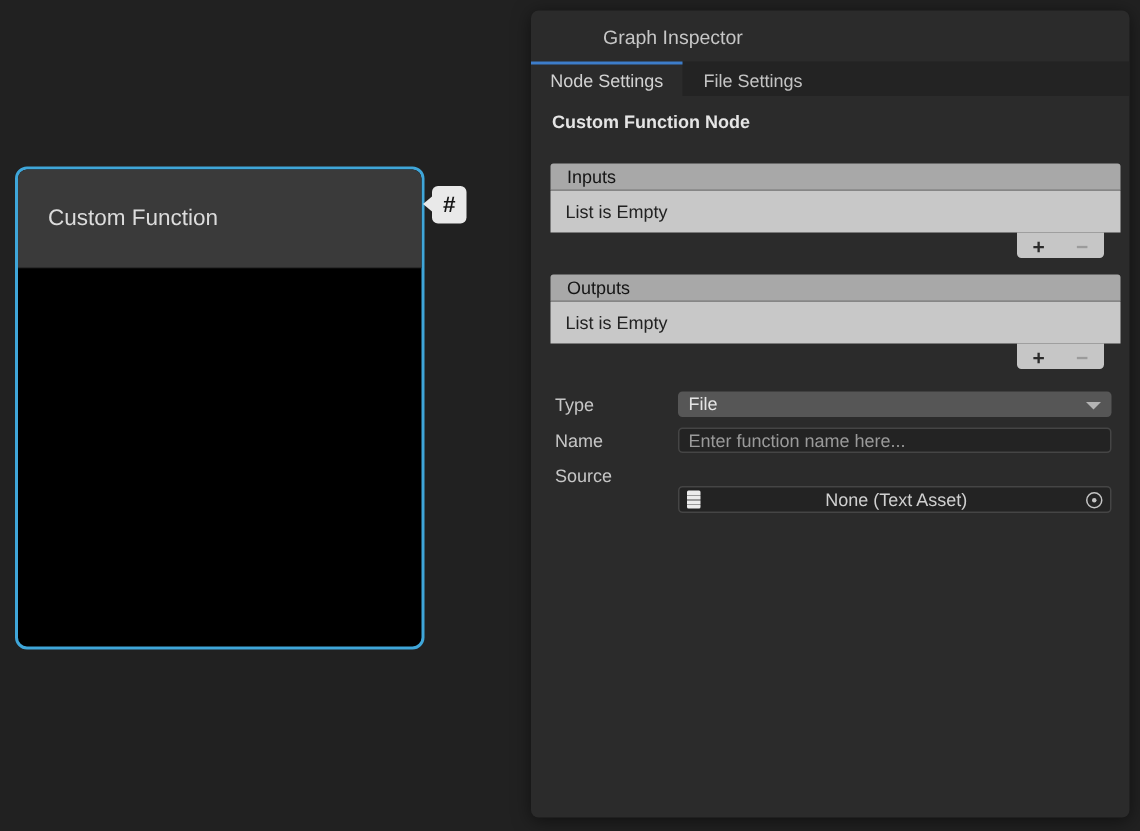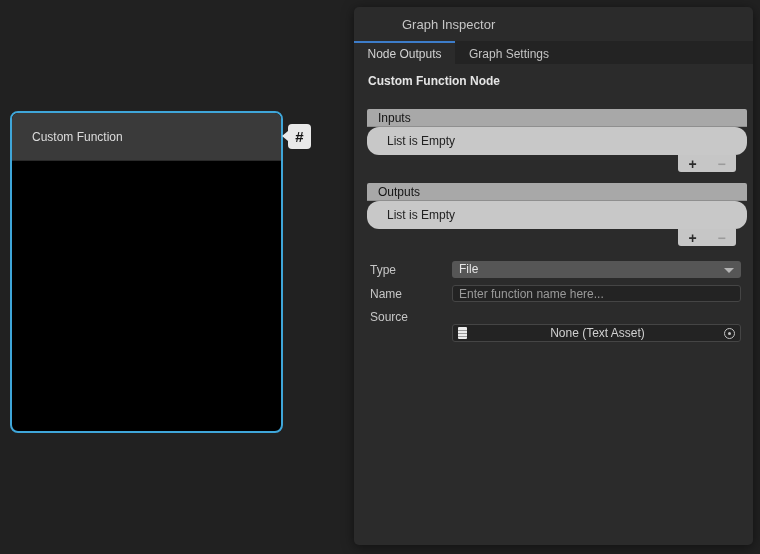--- a/index.html
+++ b/index.html
@@ -10,23 +10,23 @@
     position:relative;
     color:#c8c8c8;
   }
 
   
   .node {
     position:absolute; left:10px; top:111px; width:273px; height:322px;
     background:#000; border:2px solid #3fa6d9; border-radius:8px;
   }
   .node-title {
-    height:48px; background:#3a3a3a; border-radius:6px 6px 0 0;
+    height:66px; background:#3a3a3a; border-radius:6px 6px 0 0;
     display:flex; align-items:center; padding-left:20px;
-    color:#dcdcdc; font-size:12px;
+    color:#dcdcdc; font-size:15px;
     border-bottom:1px solid #2a2a2a;
   }
   .preview-badge {
     position:absolute; left:288px; top:124px; width:23px; height:25px;
     background:#e9e9e9; border-radius:4px;
     display:flex; align-items:center; justify-content:center;
     color:#141414; font-size:15px; font-weight:700;
   }
   .preview-badge .tail {
     position:absolute; left:-6px; top:7px; width:0; height:0;
@@ -68,21 +68,21 @@
   .rlist { position:absolute; left:13px; width:380px; }
   .rlist.inputs  { top:102px; }
   .rlist.outputs { top:176px; }
   .rlist-header {
     height:18px; background:#a8a8a8; border-radius:2px 2px 0 0;
     color:#141414; font-size:12px; line-height:18px; padding-left:11px;
     border-bottom:1px solid #8f8f8f;
   }
   .rlist-body {
     height:28px; background:#c8c8c8; display:flex; align-items:center;
-    color:#222; font-size:12px; padding-left:20px;border-radius:12px;
+    color:#222; font-size:12px; padding-left:10px;
   }
   .rlist-footer { height:17px; position:relative; }
   .rlist-footer .btns {
     position:absolute; right:11px; top:0; width:58px; height:17px;
     background:#c6c6c6; border-radius:0 0 3px 3px;
     display:flex; align-items:center; justify-content:space-around;
   }
   .btn-add, .btn-remove {
     font-size:14px; line-height:14px; width:20px; text-align:center;
     cursor:default; user-select:none;
@@ -150,24 +150,24 @@
 </div>
 
 <div class="panel">
 
   <div class="panel-header">
     <span>Graph Inspector</span>
   </div>
 
   <div class="tabbar">
     <div class="tab active">
-      <span>Node Outputs</span>
+      <span>Node Settings</span>
     </div>
     <div class="tab inactive">
-      <span>Graph Settings</span>
+      <span>File Settings</span>
     </div>
   </div>
 
   <div class="section-title">Custom Function Node</div>
 
   <div class="rlist inputs">
     <div class="rlist-header">Inputs</div>
     <div class="rlist-body">
       <span>List is Empty</span>
     </div>

